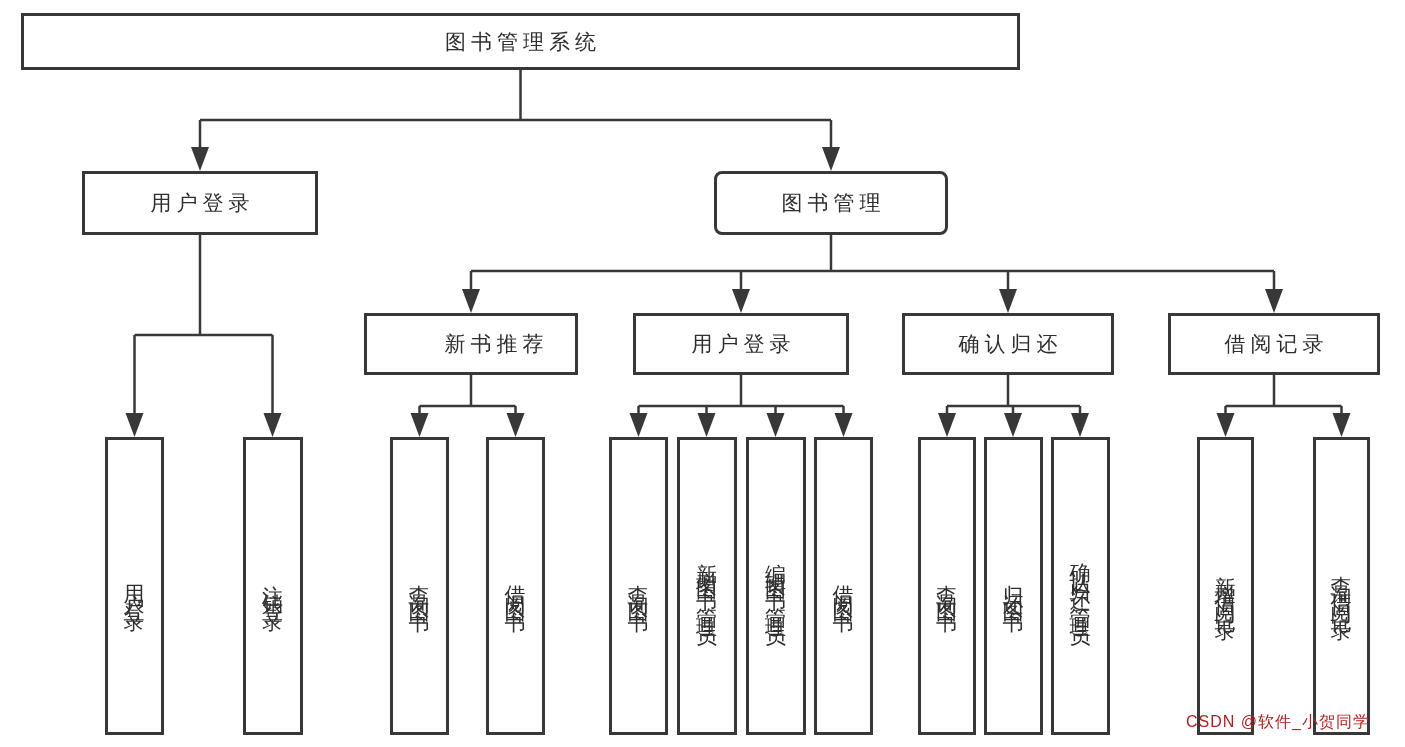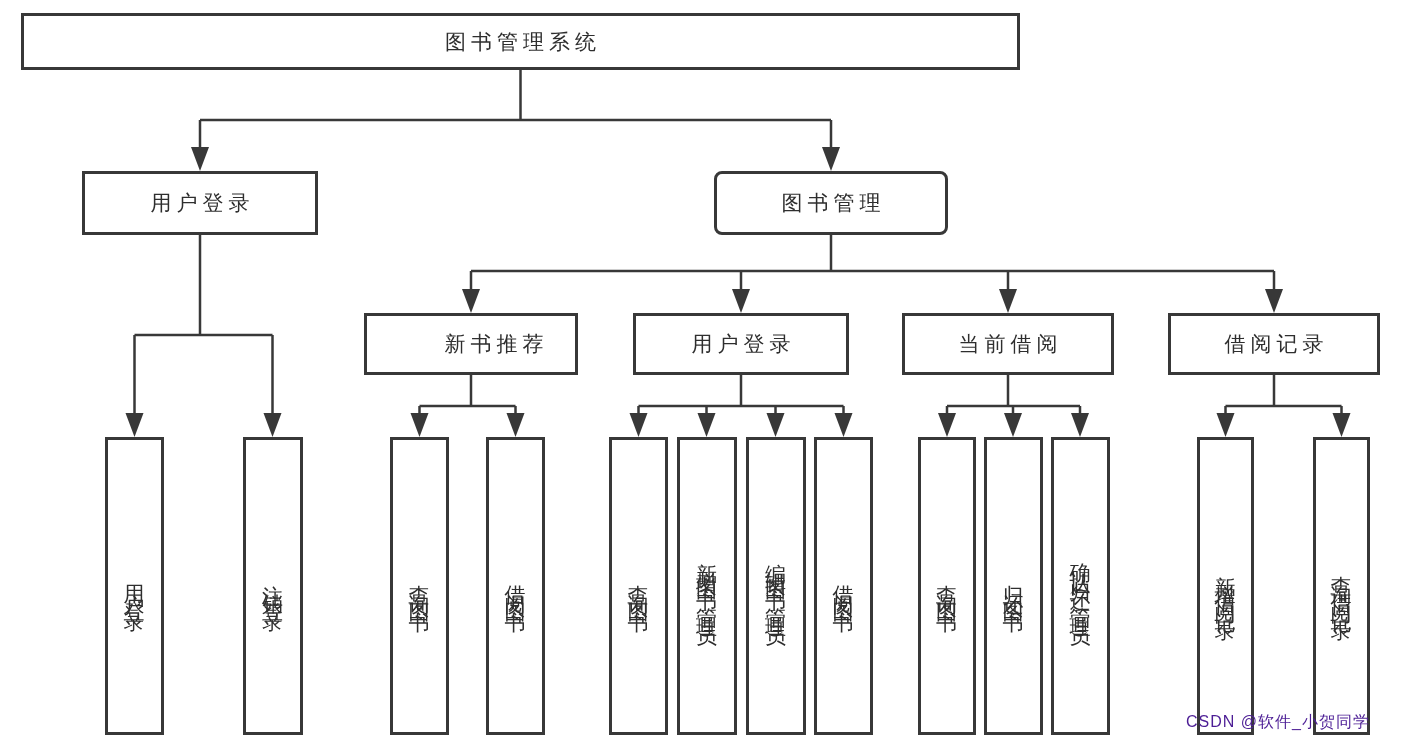--- a/index.html
+++ b/index.html
@@ -32,21 +32,21 @@
     text-orientation:mixed;
     font-size:21px;
     letter-spacing:9px;
     line-height:1;
   }
   #watermark{
     position:absolute;
     left:1186px;top:712px;
     font-size:16px;
     letter-spacing:1px;
-    color:#4c1d95;
+    color:#b91c1c;
     white-space:nowrap;
   }
 </style>
 </head>
 <body>
 
 <div id="stage">
 
   <svg id="wires" viewBox="0 0 1405 747" xmlns="http://www.w3.org/2000/svg">
       <path d="M520.5,70V120M200,120H831M200,120V151M831,120V151M831,235V271M471,271H1274M471,271V293M741,271V293M1008,271V293M1274,271V293M200,235V335M134.5,335H272.5M134.5,335V417M272.5,335V417M471,375V406M419.5,406H515.5M419.5,406V417M515.5,406V417M741,375V406M638.5,406H843.5M638.5,406V417M706.5,406V417M775.5,406V417M843.5,406V417M1008,375V406M947,406H1080M947,406V417M1013,406V417M1080,406V417M1274,375V406M1225.5,406H1341.5M1225.5,406V417M1341.5,406V417" fill="none" stroke="#383838" stroke-width="2.5"></path>
@@ -82,21 +82,21 @@
     <span>图书管理</span>
   </div>
 
   <div class="box hbox" style="left:364px;top:313px;width:214px;height:62px;padding-left:46px;">
     <span>新书推荐</span>
   </div>
   <div class="box hbox" style="left:633px;top:313px;width:216px;height:62px;">
     <span>用户登录</span>
   </div>
   <div class="box hbox" style="left:902px;top:313px;width:212px;height:62px;">
-    <span>当前借阅</span>
+    <span>确认归还</span>
   </div>
   <div class="box hbox" style="left:1168px;top:313px;width:212px;height:62px;">
     <span>借阅记录</span>
   </div>
 
   <div class="box vbox" style="left:105px;top:437px;width:59px;height:298px;">
     <span>用户登录</span>
   </div>
   <div class="box vbox" style="left:243px;top:437px;width:60px;height:298px;">
     <span>注销登录</span>

